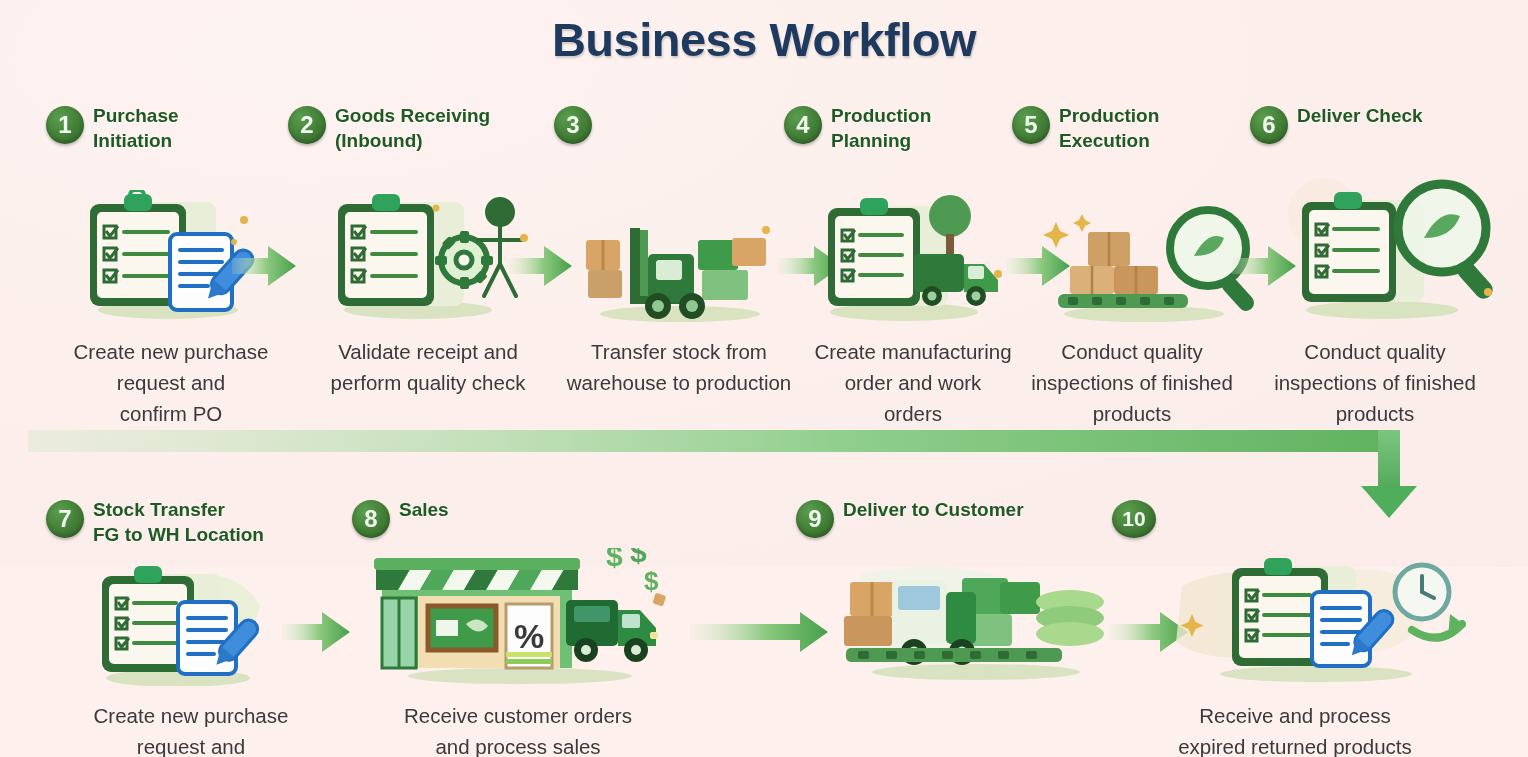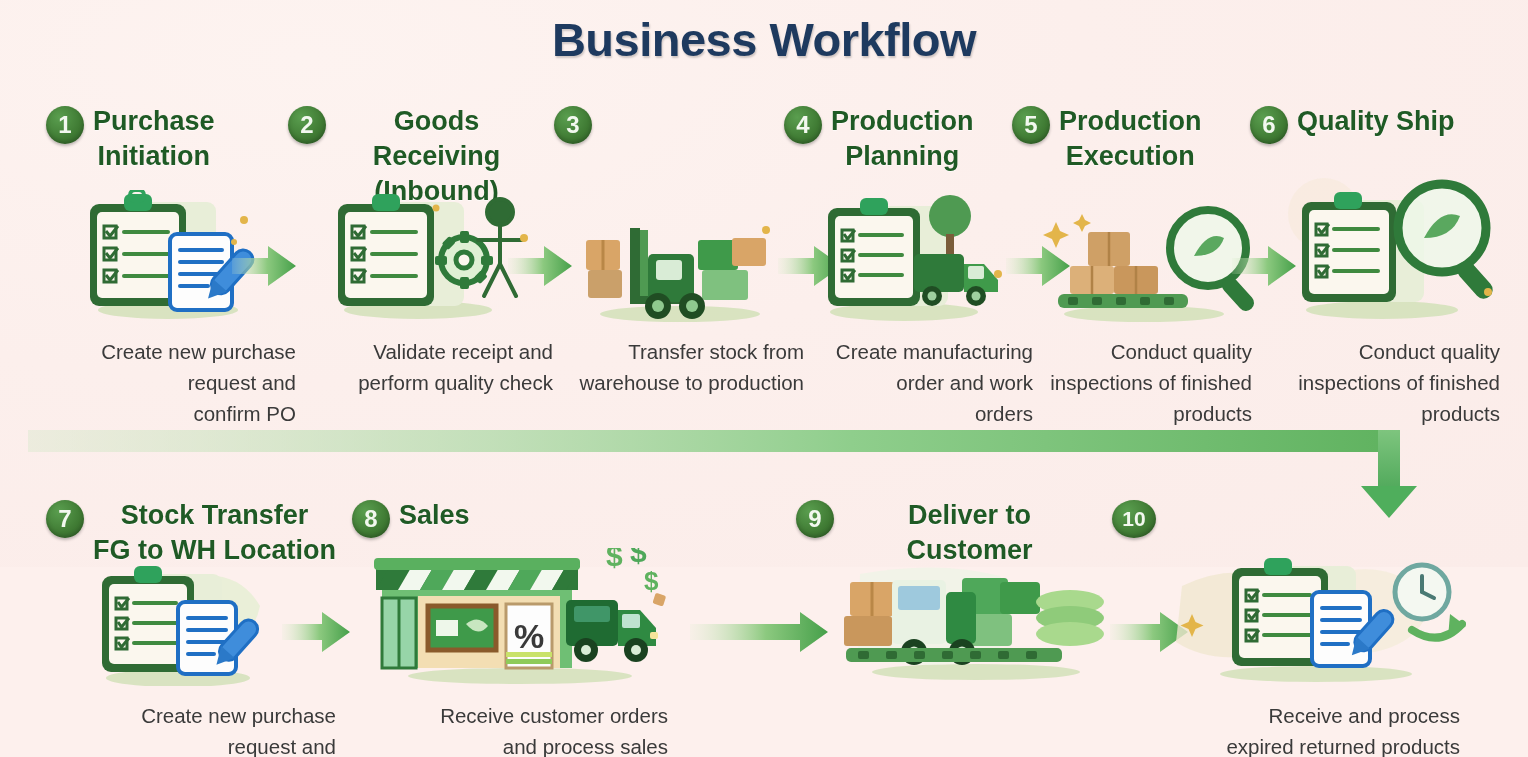--- a/index.html
+++ b/index.html
@@ -47,34 +47,33 @@
     box-shadow: 0 2px 3px rgba(0,0,0,0.25), inset 0 -2px 4px rgba(0,0,0,0.2);
     color: #f2f8ef;
     font-size: 24px;
     font-weight: bold;
     line-height: 38px;
     text-align: center;
     margin-top: 2px;
   }
   .badge.wide { width: 44px; border-radius: 50%/50%; font-size: 21px; line-height: 38px;}
   .step-title {
-    font-size: 27px;
+    font-size: 19px;
     font-weight: bold;
     color: #1f5a25;
     line-height: 1.29;
     text-shadow: 0 1px 1px rgba(255,255,255,0.65);
     white-space: pre-line;
-    text-align: center;
   }
   .step-desc {
     position: absolute;
     font-size: 20.5px;
     color: #3a3a3a;
     line-height: 1.52;
-    text-align: right;
+    text-align: center;
     white-space: pre-line;
   }
   
   .arrow {
     position: absolute;
   }
   
   .connector { position: absolute; left: 0; top: 420px; }
   
   .art { position: absolute; }
@@ -335,21 +334,21 @@
 
   <div class="arrow" style="left:1232px; top:242px;">
     <svg width="66" height="48" viewBox="0 0 66 48">
       <path d="M0 16 L36 16 L36 4 L64 24 L36 44 L36 32 L0 32 Z" fill="url(#ag1)"></path>
     </svg>
   </div>
 
   <div class="step" style="left:1250px; top:104px; width:250px;">
     <div class="step-head">
       <div class="badge">6</div>
-      <div class="step-title">Quality Ship</div>
+      <div class="step-title">Deliver Check</div>
     </div>
   </div>
   <div class="art" style="left:1282px; top:170px;">
     <svg width="220" height="150" viewBox="0 0 220 150">
       <ellipse cx="100" cy="140" rx="76" ry="9" fill="#cfe0b5" opacity="0.8"></ellipse>
       <circle cx="42" cy="44" r="36" fill="#f6ead9" opacity="0.55"></circle>
       <rect x="48" y="30" width="94" height="102" rx="9" fill="#e8eed8"></rect>
       <rect x="20" y="32" width="94" height="100" rx="9" fill="#2f6b34"></rect>
       <rect x="27" y="40" width="80" height="84" rx="5" fill="#fbf7ee"></rect>
       <rect x="52" y="22" width="28" height="17" rx="6" fill="#2fa25c"></rect>

